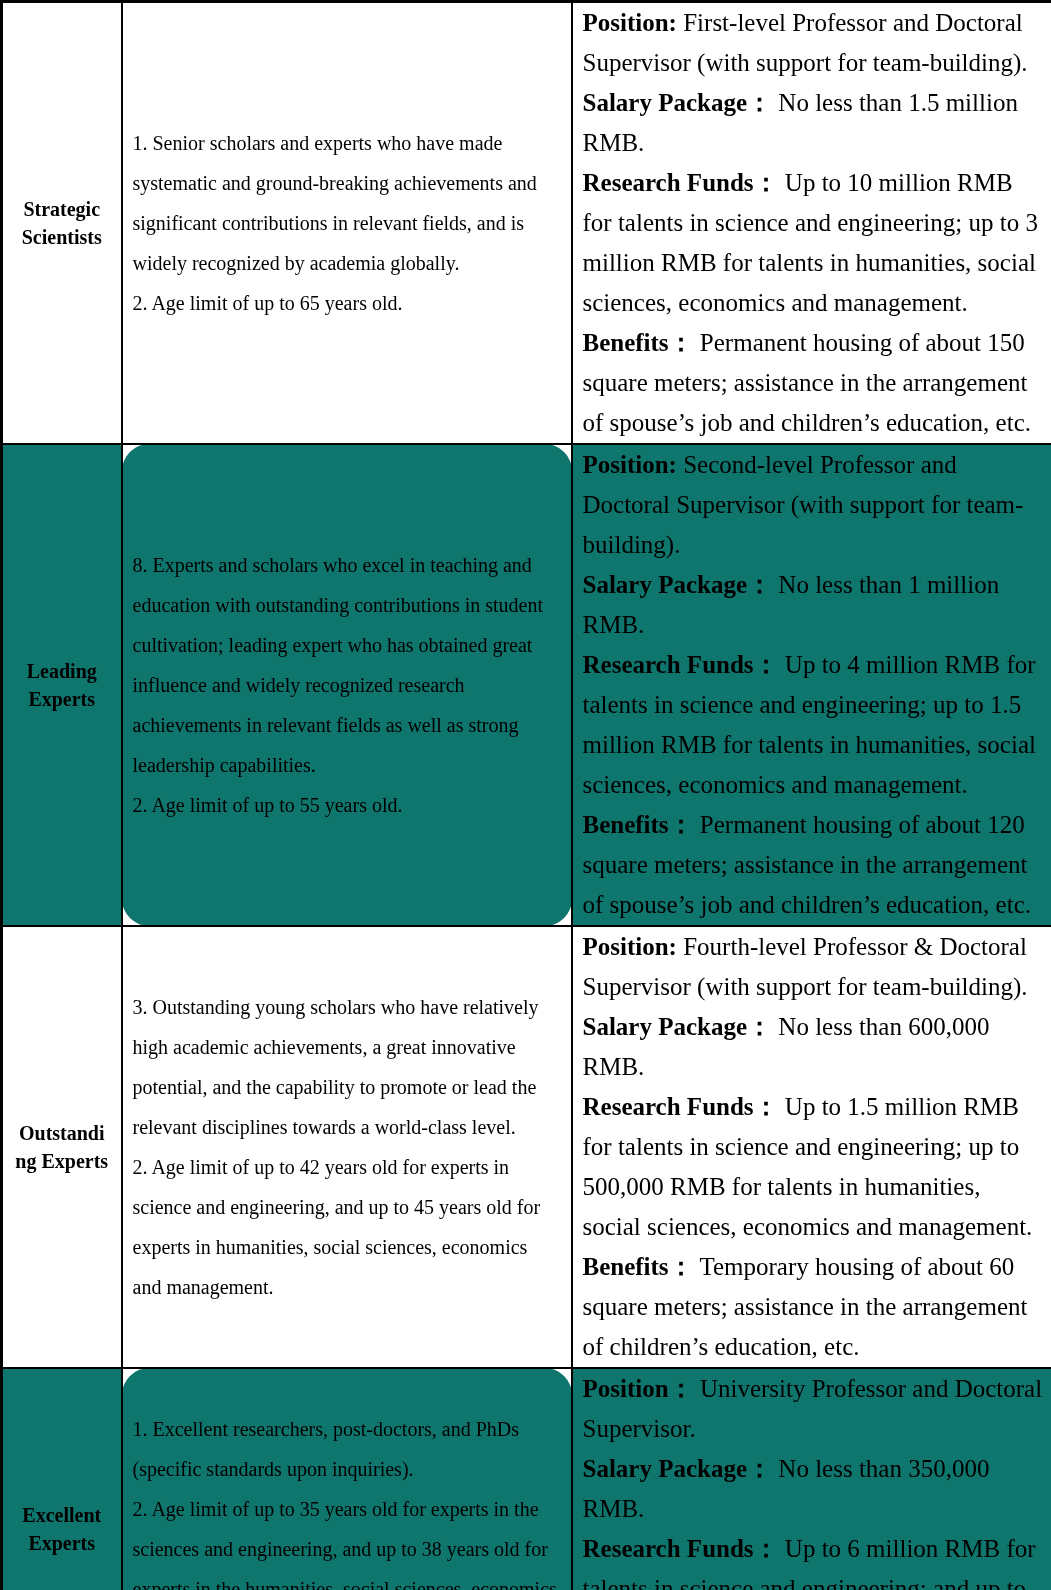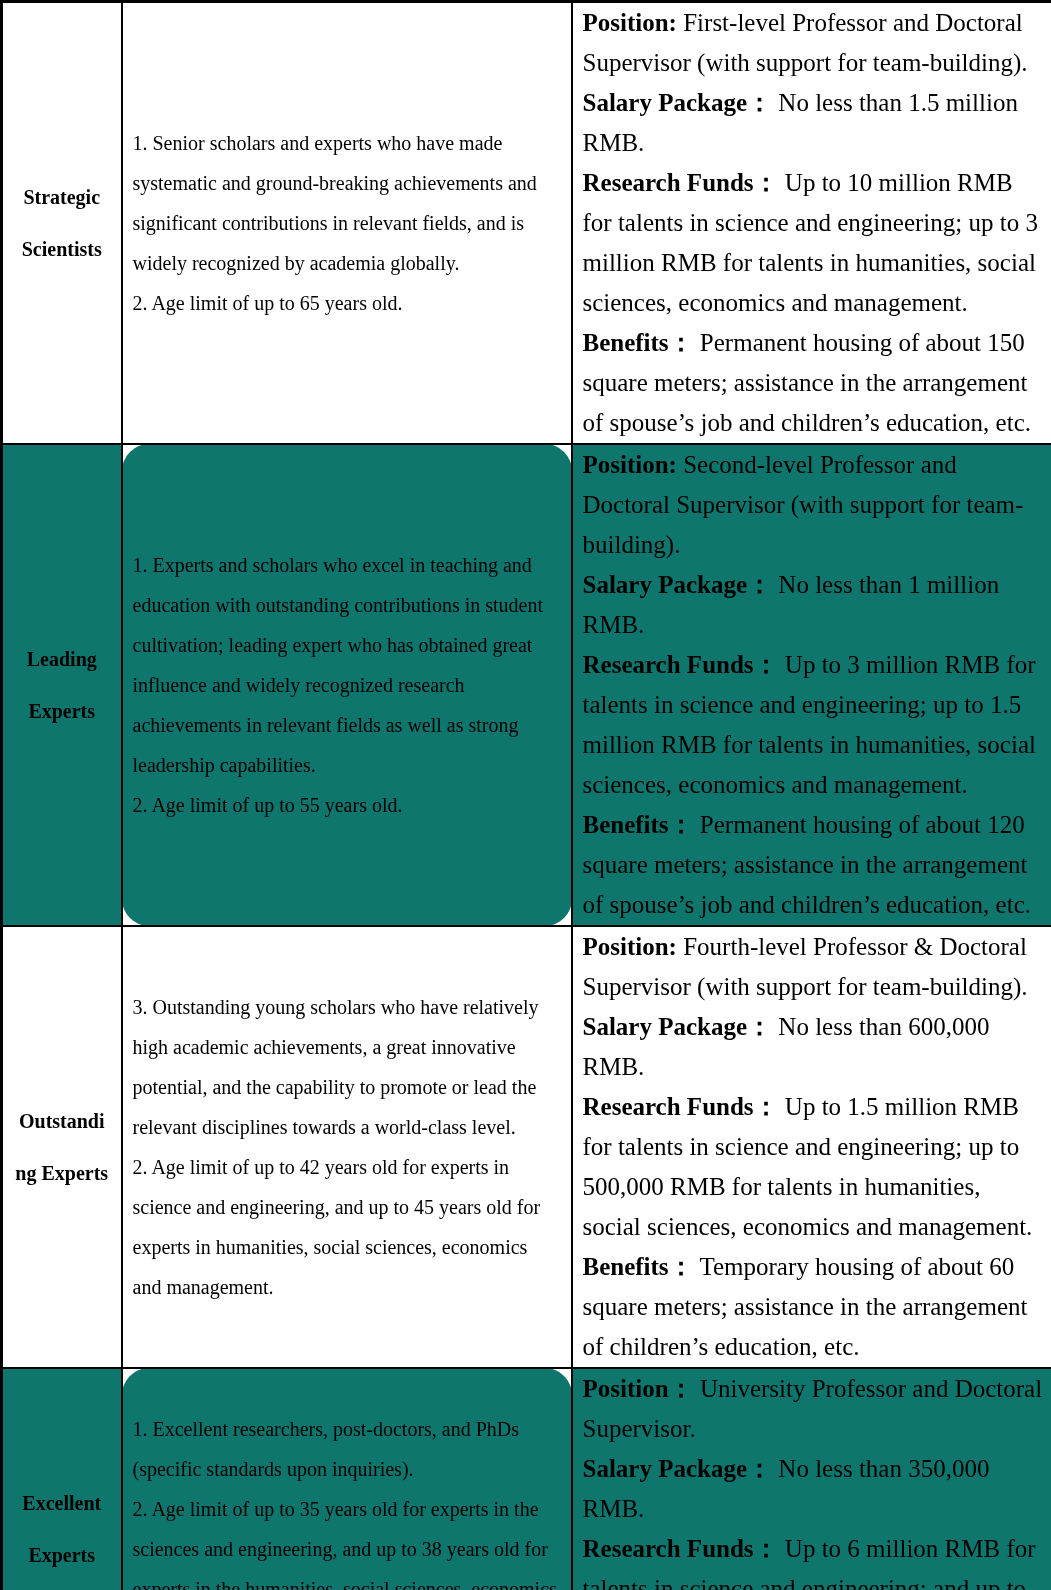--- a/index.html
+++ b/index.html
@@ -30,21 +30,21 @@
     padding: 0 4px;
   }
   .row-blue td { background: #0f766e; }
   .row-white td { background: #ffffff; }
   .type-cell {
     font-weight: bold;
     font-size: 20px;
     text-align: center;
     vertical-align: middle;
     white-space: pre-line;
-    line-height: 52px;
+    line-height: 28px;
     padding: 8px 6px;
   }
   .qual-cell {
     vertical-align: middle;
     font-size: 20px;
     line-height: 40px;
     padding: 0 12px 0 10px;
     text-align: left;
     border-radius: 27px;
   }
@@ -84,27 +84,27 @@
       <p><span class="comp-label">Salary Package：</span><span> No less than 1.5 million RMB.</span></p>
       <p><span class="comp-label">Research Funds：</span><span> Up to 10 million RMB for talents in science and engineering; up to 3 million RMB for talents in humanities, social sciences, economics and management.</span></p>
       <p><span class="comp-label">Benefits：</span><span> Permanent housing of about 150 square meters; assistance in the arrangement of spouse’s job and children’s education, etc.</span></p>
     </td>
   </tr>
 
   <tr class="row-blue" style="height:411px">
     <td class="type-cell">Leading
 Experts</td>
     <td class="qual-cell">
-      <p>1. Experts and scholars who excel in teaching and education with outstanding contributions in student cultivation; leading expert who has obtained great influence and widely recognized research achievements in relevant fields as well as strong leadership capabilities.</p>
+      <p>8. Experts and scholars who excel in teaching and education with outstanding contributions in student cultivation; leading expert who has obtained great influence and widely recognized research achievements in relevant fields as well as strong leadership capabilities.</p>
       <p>2. Age limit of up to 55 years old.</p>
     </td>
     <td class="comp-cell">
       <p><span class="comp-label">Position:</span><span> Second-level Professor and Doctoral Supervisor (with support for team-building).</span></p>
       <p><span class="comp-label">Salary Package：</span><span> No less than 1 million RMB.</span></p>
-      <p><span class="comp-label">Research Funds：</span><span> Up to 3 million RMB for talents in science and engineering; up to 1.5 million RMB for talents in humanities, social sciences, economics and management.</span></p>
+      <p><span class="comp-label">Research Funds：</span><span> Up to 4 million RMB for talents in science and engineering; up to 1.5 million RMB for talents in humanities, social sciences, economics and management.</span></p>
       <p><span class="comp-label">Benefits：</span><span> Permanent housing of about 120 square meters; assistance in the arrangement of spouse’s job and children’s education, etc.</span></p>
     </td>
   </tr>
 
   <tr class="row-white" style="height:406px">
     <td class="type-cell">Outstandi
 ng Experts</td>
     <td class="qual-cell">
       <p>3. Outstanding young scholars who have relatively high academic achievements, a great innovative potential, and the capability to promote or lead the relevant disciplines towards a world-class level.</p>
       <p>2. Age limit of up to 42 years old for experts in science and engineering, and up to 45 years old for experts in humanities, social sciences, economics and management.</p>

